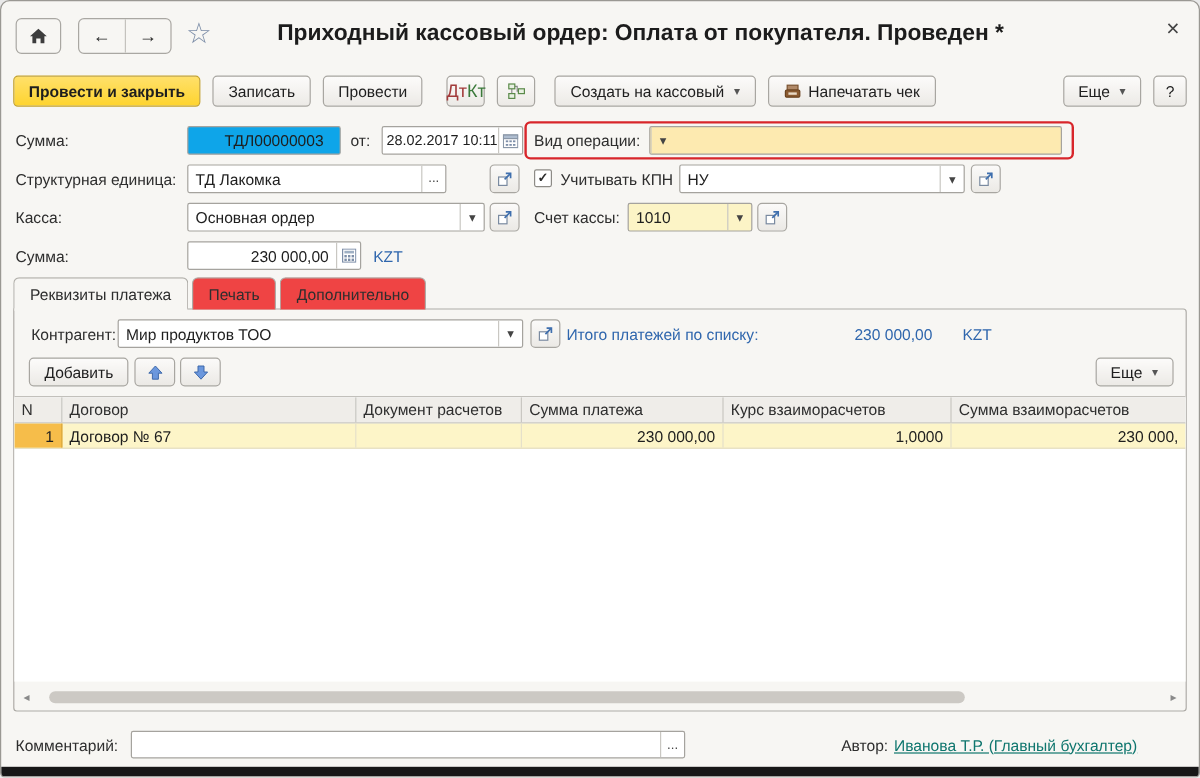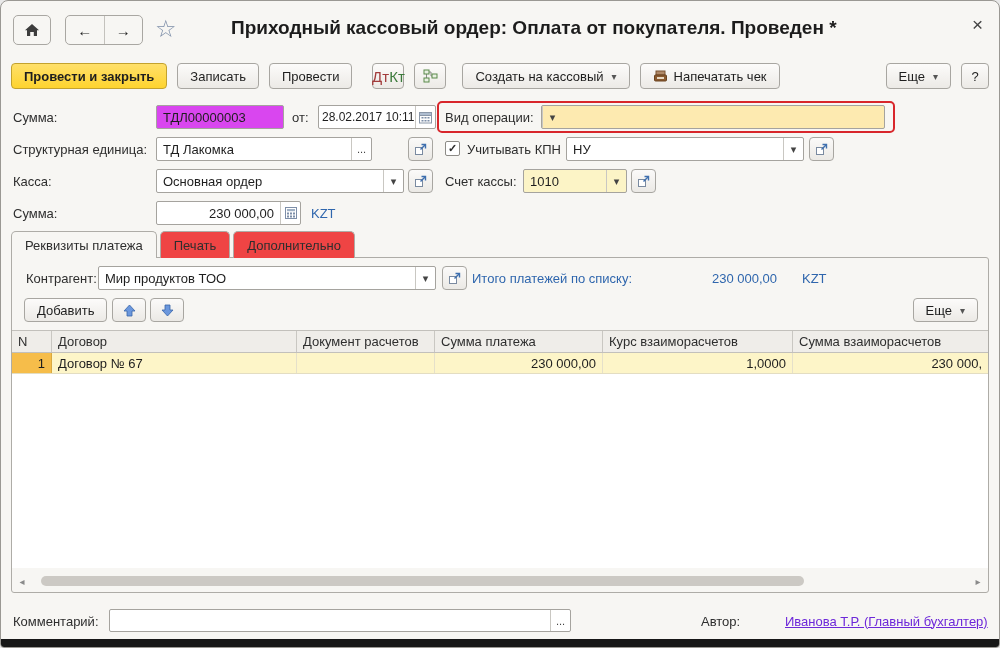--- a/index.html
+++ b/index.html
@@ -27,21 +27,21 @@
   .dtkt .kt{color:#3b7a3b;text-align:right;}
   .spacer{flex:1;}
 
   
   .form-area{position:absolute;top:92px;left:0;right:0;height:140px;}
   .lbl{position:absolute;height:24px;display:flex;align-items:center;font-size:13px;color:#2e2e2e;white-space:nowrap;}
   .fld{position:absolute;height:24px;background:#fff;border:1px solid #a5a39e;border-radius:2px;display:flex;align-items:stretch;font-size:13px;color:#1e1e1e;overflow:hidden;}
   .fld .txt{flex:1;display:flex;align-items:center;padding:0 6px;white-space:nowrap;overflow:hidden;}
   .fld .txt.r{justify-content:flex-end;}
   .fld .seg{width:20px;display:flex;align-items:center;justify-content:center;border-left:1px solid #c9c7c2;color:#444;font-size:11px;cursor:pointer;}
-  .fld.gray{background:#d946ef;}
+  .fld.gray{background:#0ea5e9;padding-left:24px;}
   .fld.yellow{background:#fdeab0;}
   .fld.paleyellow{background:#fcf4c6;}
   .sq-btn{position:absolute;width:25px;height:24px;border:1px solid #a8a6a1;border-radius:4px;background:linear-gradient(#fbfaf9,#ebe9e5);display:flex;align-items:center;justify-content:center;cursor:pointer;padding:0;}
   .checkbox{position:absolute;width:15px;height:15px;border:1px solid #8d8b86;background:#fff;border-radius:2px;display:flex;align-items:center;justify-content:center;font-size:11px;color:#2c2c2c;font-weight:bold;cursor:pointer;}
   .redbox{position:absolute;left:436px;top:8px;width:458px;height:32px;border:2px solid #d8262b;border-radius:5px;pointer-events:none;}
   .bluetxt{color:#2f66ad;}
 
   
   .tabs{position:absolute;top:230px;left:10px;height:27px;display:flex;gap:3px;z-index:3;}
   .tab{height:27px;padding:0 13px;display:flex;align-items:center;font-size:13px;color:#2e2e2e;border:1px solid #aeaca7;border-bottom:none;border-radius:5px 5px 0 0;background:#ef4444;cursor:pointer;position:relative;}
@@ -59,21 +59,21 @@
   .gc.ncell{background:#f6bd4a;justify-content:flex-end;border-right-color:#d9a93e;}
 
   
   .hscroll{position:absolute;left:3px;right:3px;bottom:4px;height:14px;display:flex;align-items:center;}
   .scroll-arrow{width:14px;text-align:center;font-size:10px;color:#8a8a8a;cursor:pointer;}
   .track{flex:1;height:10px;position:relative;}
   .thumb{position:absolute;left:12px;top:0;height:10px;width:81%;background:#ccc9c4;border-radius:5px;cursor:pointer;}
 
   
   .comment-input{flex:1;border:none;outline:none;background:transparent;font-family:inherit;font-size:13px;padding:0 6px;}
-  .link{color:#6d28d9;text-decoration:underline;cursor:pointer;font-size:13px;margin-left:40px;}
+  .link{color:#0f766e;text-decoration:underline;cursor:pointer;font-size:13px;}
   .strip{position:absolute;left:0;right:0;bottom:0;height:8px;background:#171717;}
 </style>
 </head>
 <body>
 
 <div class="window">
 
   <div class="titlebar">
     <button class="tb-icon-btn" style="left:12px;top:14px;width:38px;">
       <svg width="16" height="14" viewBox="0 0 16 14">

